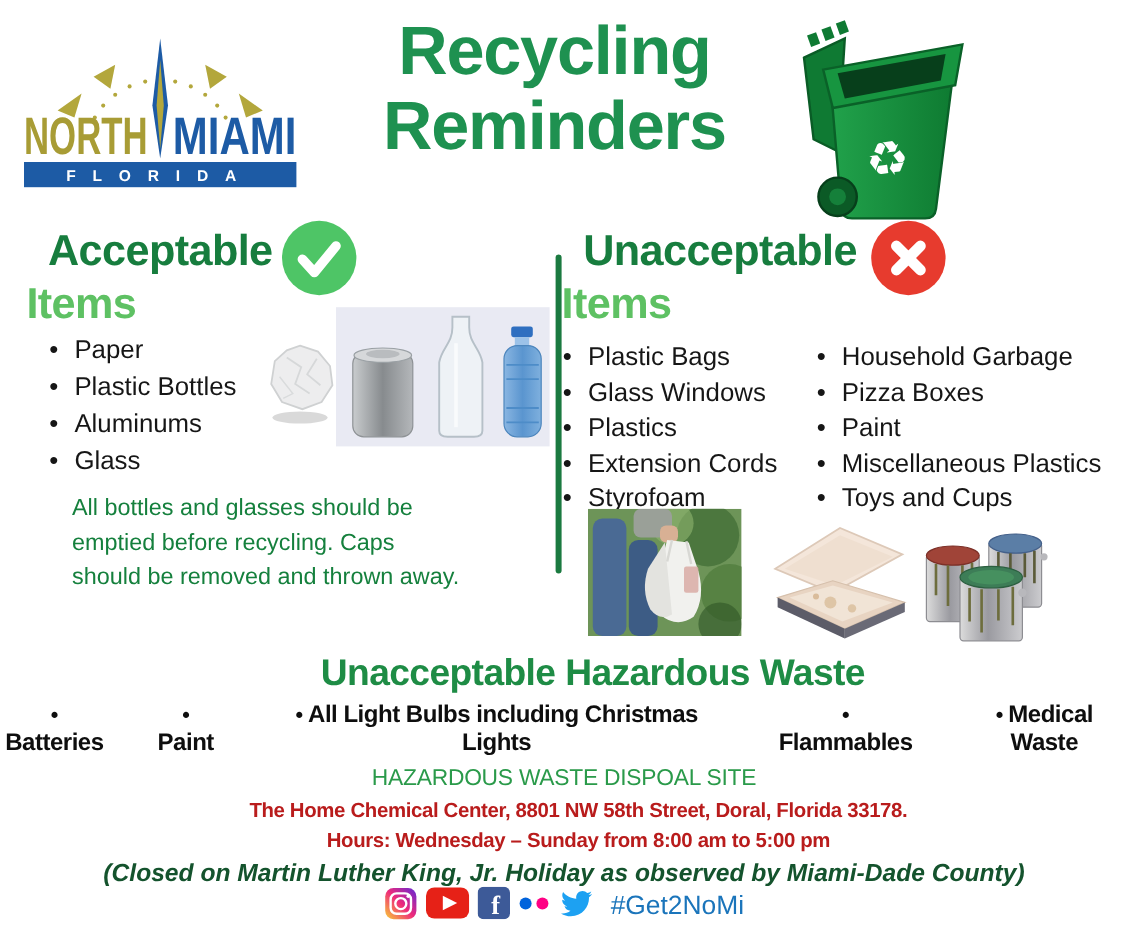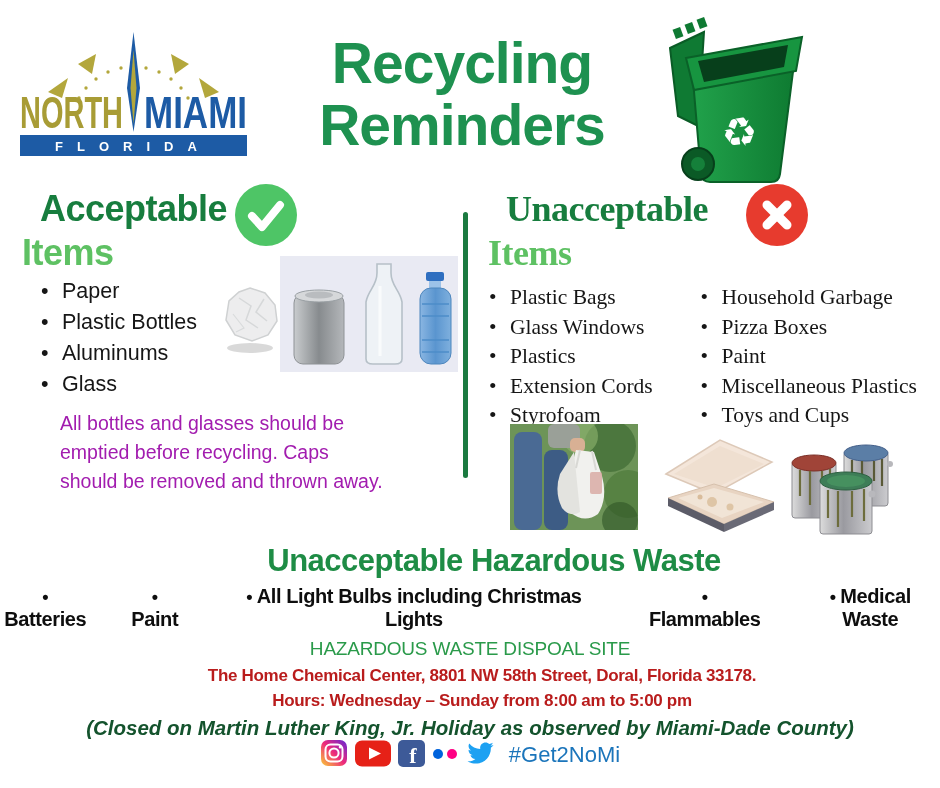--- a/index.html
+++ b/index.html
@@ -1,28 +1,28 @@
 <!DOCTYPE html>
 <html><head>
 <meta charset="utf-8">
 <style>
   html,body{margin:0;padding:0;background:#ffffff;}
   .page{position:relative;width:940px;height:788px;background:#ffffff;overflow:hidden;
         font-family:"Liberation Sans",sans-serif;color:#111;}
 
   
   .logo{position:absolute;left:16px;top:28px;width:235px;height:132px;}
-  .title{position:absolute;left:262px;top:32px;width:400px;text-align:center;
+  .title{position:absolute;left:262px;top:12px;width:400px;text-align:center;
          font-weight:bold;font-size:57px;line-height:62px;color:#1e9150;letter-spacing:-1px;}
   .bin{position:absolute;left:650px;top:4px;width:158px;height:182px;}
 
   
   .col{position:absolute;top:188px;}
   .col-left{left:22px;width:435px;}
-  .col-right{left:488px;width:450px;font-family:Liberation Serif, serif;}
+  .col-right{left:468px;width:450px;}
   .divider{position:absolute;left:463px;top:212px;width:5px;height:266px;
            background:#1b7a40;border-radius:3px;}
 
   .sec-head{position:relative;height:84px;}
   .sec-t1{font-weight:bold;font-size:36px;color:#177d3e;letter-spacing:-0.5px;margin-left:18px;}
   .sec-t2{font-weight:bold;font-size:36px;color:#5ec163;letter-spacing:-0.5px;margin-top:2px;}
   .badge{position:absolute;top:-4px;width:62px;height:62px;border-radius:50%;}
   .badge-check{left:213px;background:#4ec566;}
   .badge-x{left:258px;background:#e73b2e;}
   .badge svg{position:absolute;left:0;top:0;}
@@ -30,21 +30,21 @@
   ul.items{list-style:none;margin:8px 0 0 0;padding:0 0 0 40px;}
   ul.items li{font-size:21.5px;line-height:22px;margin-bottom:9px;position:relative;color:#161616;}
   ul.items li::before{content:"•";position:absolute;left:-21px;top:0;color:#161616;}
 
   .cols2{display:flex;margin-top:6px;}
   .cols2 ul.items{padding-left:22px;}
   .cols2 ul.items li{margin-bottom:7.5px;}
   .cols2 .u2{margin-left:22px;width:230px;}
   .cols2 .u1{width:178px;}
 
-  .note{margin:14px 0 0 38px;width:330px;font-size:19.5px;line-height:29px;color:#a21caf;}
+  .note{margin:14px 0 0 38px;width:330px;font-size:19.5px;line-height:29px;color:#15803d;}
 
   .paper-ball{position:absolute;left:198px;top:96px;width:62px;height:72px;}
   .bottles-photo{position:absolute;left:258px;top:68px;width:178px;height:116px;
                  background:#e9eaf3;}
   .photo{position:absolute;}
 
   
   .bottom{position:absolute;left:0;top:543px;width:940px;text-align:center;}
   .hz-title{font-size:31px;font-weight:bold;color:#1e8c45;letter-spacing:-0.5px;margin-bottom:6px;padding-left:48px;}
   .hz-row{display:flex;justify-content:center;gap:36px;font-size:20px;font-weight:bold;

